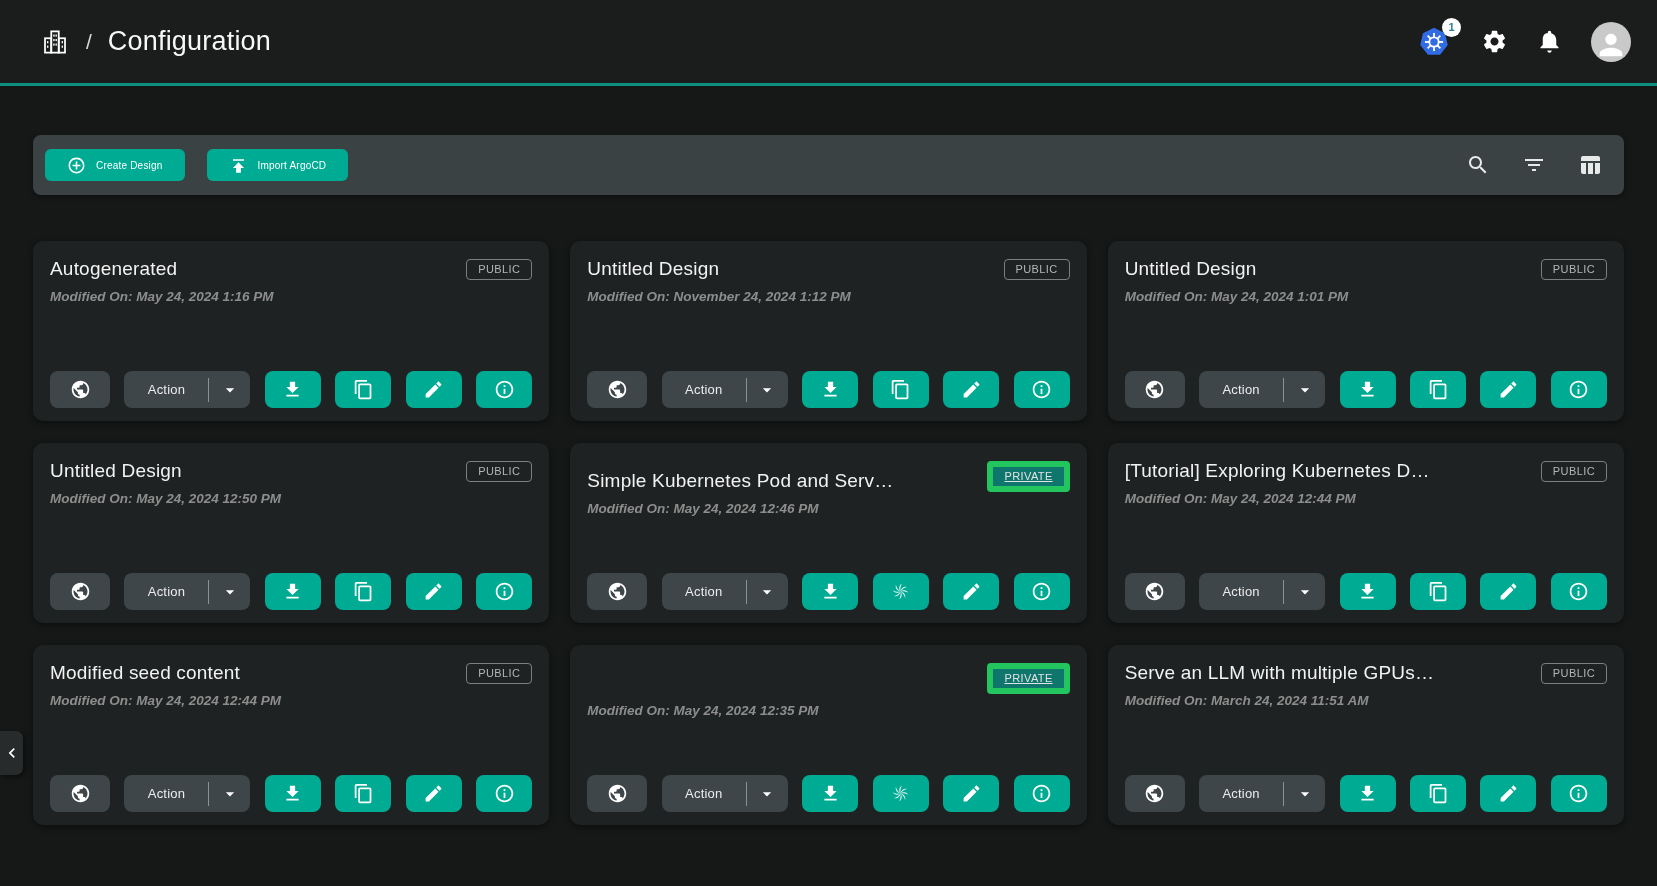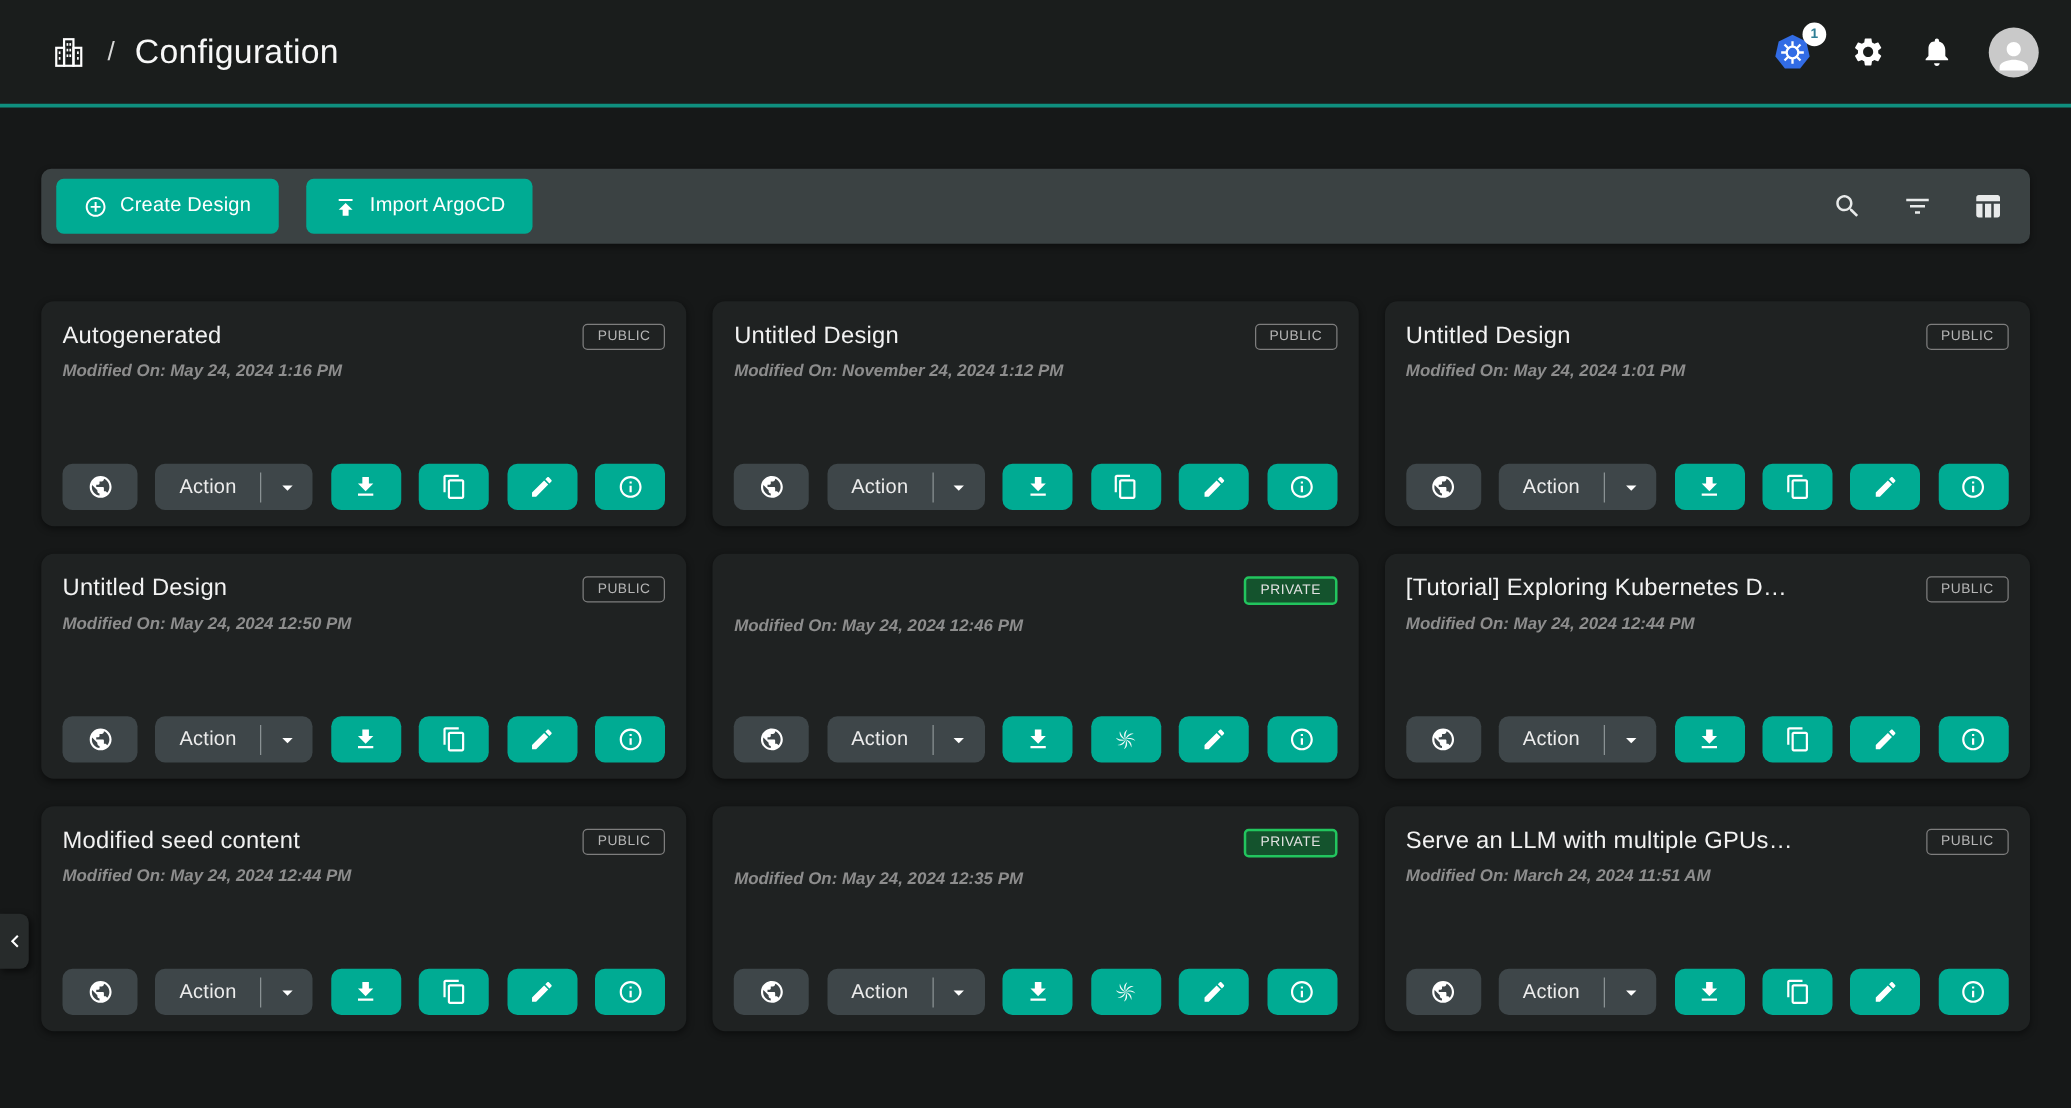--- a/index.html
+++ b/index.html
@@ -44,21 +44,21 @@
     display:flex;align-items:flex-end;justify-content:center;overflow:hidden;cursor:pointer;
   }
   
   .toolbar{
     margin:49px 33px 0;height:60px;background:var(--toolbar);border-radius:8px;
     display:flex;align-items:center;padding:0 22px 0 12px;gap:22px;
     box-shadow:0 2px 5px rgba(0,0,0,.4);
   }
   .tbtn{
     background:var(--accent);border:none;color:#fff;font-family:inherit;
-    font-size:16px;height:44px;border-radius:6px;padding:0 22px;
+    font-size:10px;height:32px;border-radius:6px;padding:0 22px;
     display:flex;align-items:center;gap:10px;cursor:pointer;letter-spacing:.2px;
   }
   .tbtn svg{width:19px;height:19px;}
   .toolbar-spacer{flex:1;}
   .toolbar-icons{display:flex;align-items:center;gap:32px;}
   .toolbar-icons svg{width:24px;height:24px;cursor:pointer;display:block;}
   
   .grid{
     margin:46px 33px 0;
     display:grid;grid-template-columns:repeat(3,1fr);gap:22px 21px;
@@ -71,39 +71,39 @@
   .card-head{display:flex;align-items:flex-end;}
   .card-title{
     font-size:19px;font-weight:500;color:#f2f2f2;letter-spacing:.2px;
     white-space:nowrap;overflow:hidden;max-width:360px;
   }
   .badge{
     margin-left:auto;font-size:11px;letter-spacing:.4px;border-radius:4px;
     padding:4px 11px;line-height:1;font-weight:400;flex:none;margin-top:3px;
   }
   .badge-public{border:1px solid #7E7E7E;color:#B5B5B5;background:transparent;}
-  .badge-private{border:2px solid #22c55e;color:#E2E2E2;background:#14532d;}
+  .badge-private{border:6px solid #22c55e;color:#E2E2E2;background:#0f766e;text-decoration:underline;}
   .card-modified{
     margin-top:9px;font-size:13.5px;font-style:italic;font-weight:600;color:#8D8D8D;
   }
   .card-actions{margin-top:auto;display:flex;align-items:center;justify-content:space-between;}
   .btn{
     border:none;border-radius:8px;height:37px;display:flex;align-items:center;
     justify-content:center;cursor:pointer;
   }
   .btn svg{width:21px;height:21px;}
   .btn.dark{background:var(--darkbtn);width:60px;}
   .btn.teal{background:var(--accent);width:56px;}
   .split{
     background:var(--darkbtn);border-radius:8px;height:37px;width:126px;
     display:flex;align-items:center;overflow:hidden;
   }
   .split-label{
     flex:1;background:transparent;border:none;color:#ececec;font-family:inherit;
-    font-size:16px;height:100%;cursor:pointer;letter-spacing:.2px;
+    font-size:13px;height:100%;cursor:pointer;letter-spacing:.2px;
   }
   .split-divider{width:1px;height:24px;background:#8A9294;flex:none;}
   .split-caret{
     width:41px;background:transparent;border:none;height:100%;cursor:pointer;
     display:flex;align-items:center;justify-content:center;
   }
   .split-caret svg{width:20px;height:20px;}
   
   .side-toggle{
     position:absolute;left:0;top:731px;width:23px;height:44px;
@@ -375,20 +375,21 @@
       <button class="btn teal">
         <svg viewBox="0 0 24 24">
           <path fill="#fff" d="M11 7h2v2h-2zm0 4h2v6h-2zm1-9C6.48 2 2 6.48 2 12s4.48 10 10 10 10-4.48 10-10S17.52 2 12 2zm0 18c-4.41 0-8-3.59-8-8s3.59-8 8-8 8 3.59 8 8-3.59 8-8 8z"></path>
         </svg>
       </button>
     </div>
   </article>
 
   <article class="card">
     <div class="card-head">
+      <h3 class="card-title">Simple Kubernetes Pod and Serv…</h3>
       <span class="badge badge-private">PRIVATE</span>
     </div>
     <div class="card-modified">Modified On: May 24, 2024 12:46 PM</div>
     <div class="card-actions">
       <button class="btn dark">
         <svg viewBox="0 0 24 24">
           <path fill="#fff" d="M12 2C6.48 2 2 6.48 2 12s4.48 10 10 10 10-4.48 10-10S17.52 2 12 2zm-1 17.93c-3.95-.49-7-3.85-7-7.93 0-.62.08-1.21.21-1.79L9 15v1c0 1.1.9 2 2 2v1.93zm6.9-2.54c-.26-.81-1-1.39-1.9-1.39h-1v-3c0-.55-.45-1-1-1H8v-2h2c.55 0 1-.45 1-1V7h2c1.1 0 2-.9 2-2v-.41c2.93 1.19 5 4.06 5 7.41 0 2.08-.8 3.97-2.1 5.39z"></path>
         </svg>
       </button>
       <div class="split">

